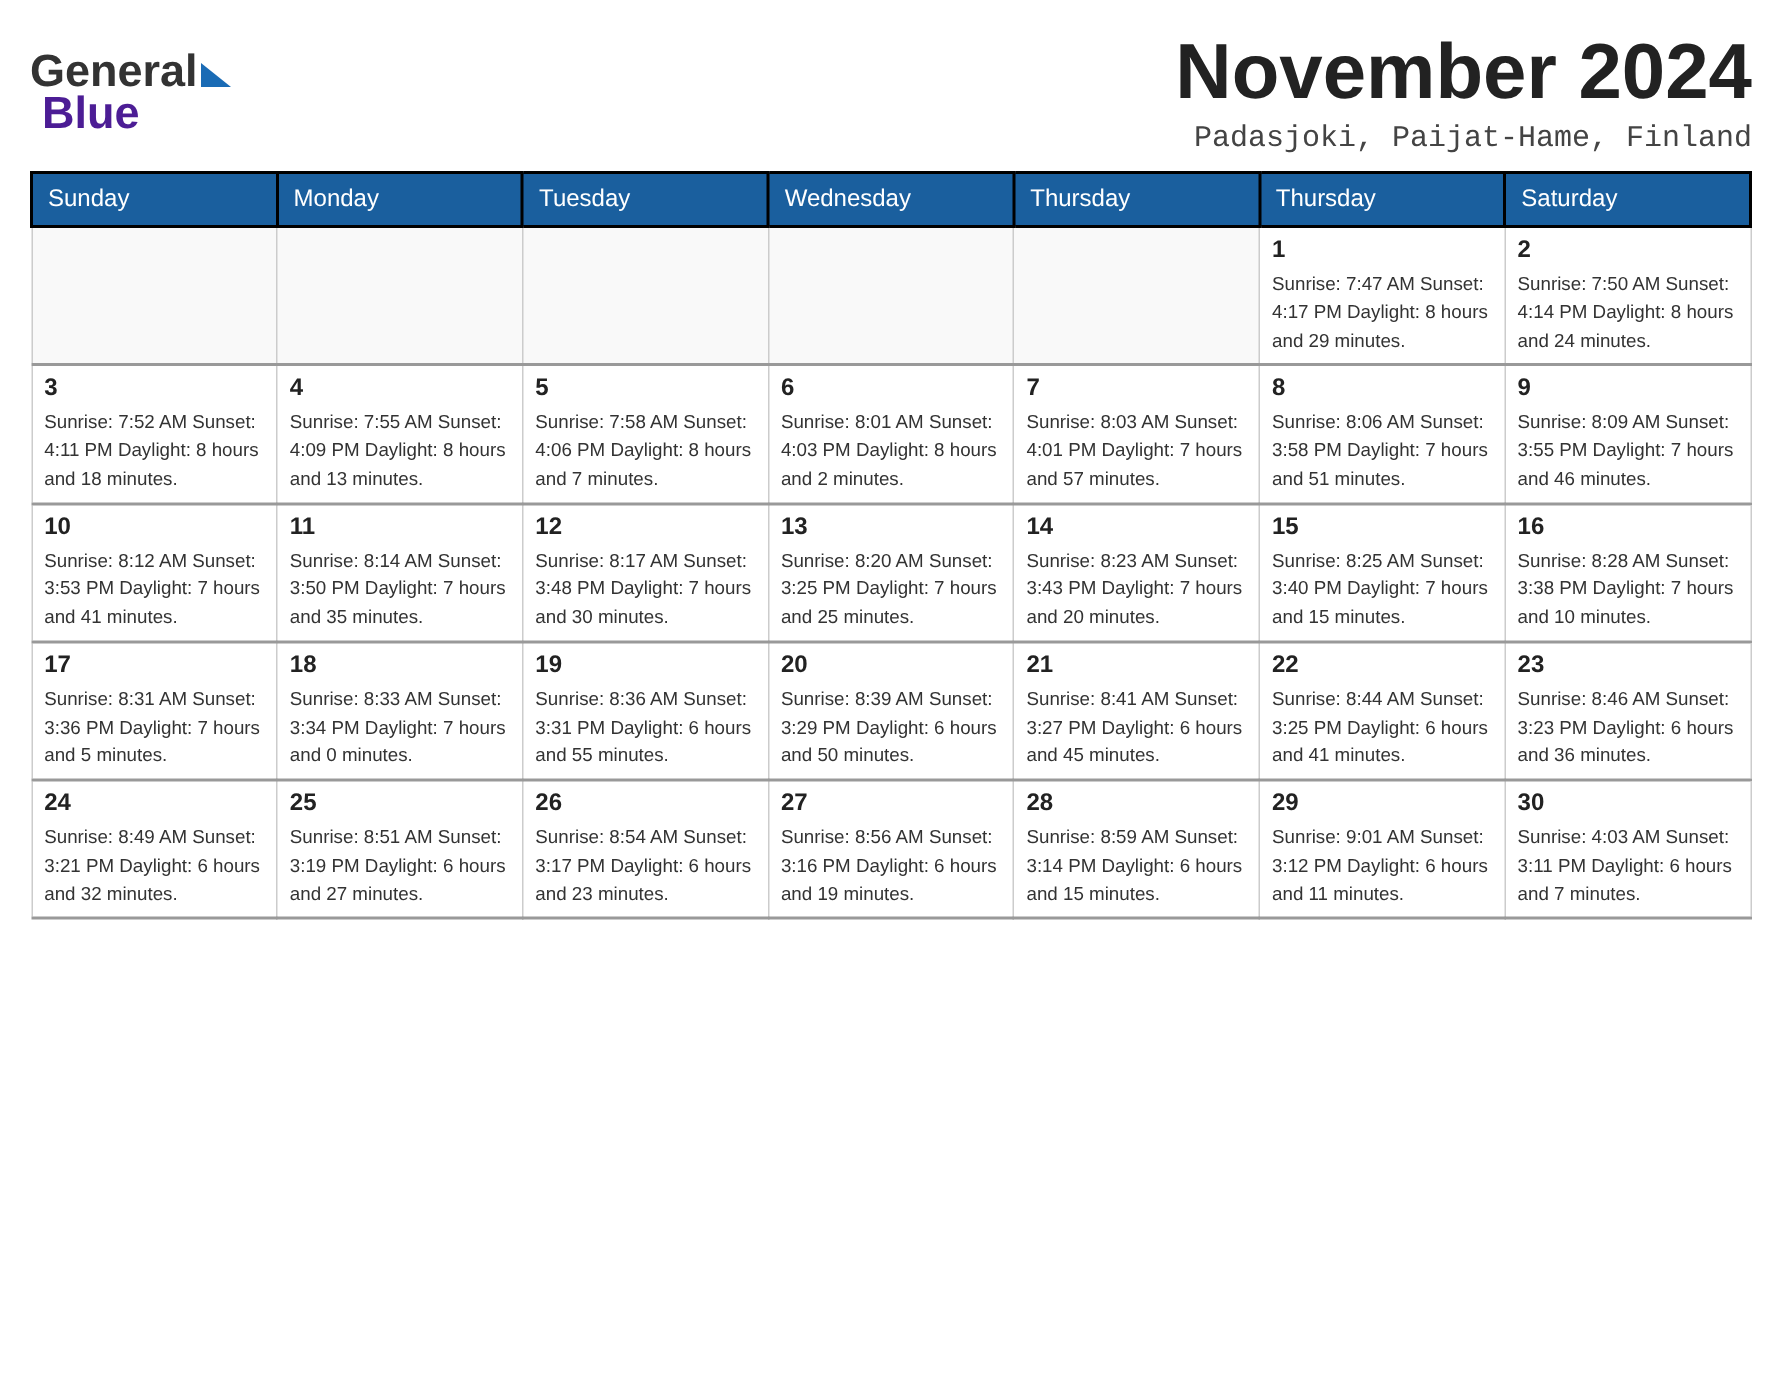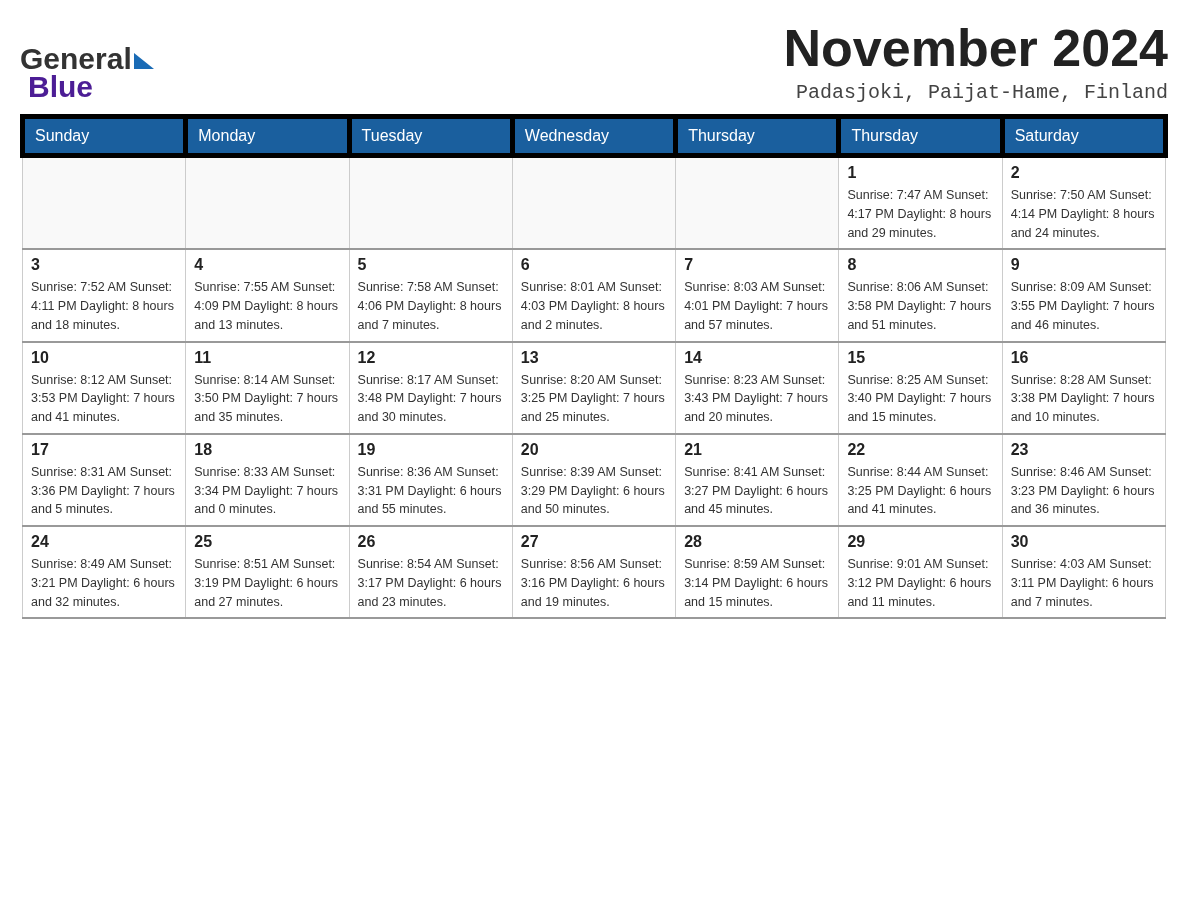--- a/index.html
+++ b/index.html
@@ -6,21 +6,21 @@
     body {
       font-family: Arial, sans-serif;
       background: #fff;
       padding: 20px;
       width: 1188px;
       min-height: 918px;
     }
     .header {
       display: flex;
       justify-content: space-between;
-      align-items: flex-end;
+      align-items: center;
       margin-bottom: 10px;
     }
     .title-block {
       text-align: right;
     }
     .month-title {
       font-size: 52px;
       font-weight: bold;
       color: #222;
       line-height: 1.1;
@@ -36,21 +36,21 @@
       border-collapse: collapse;
       margin-top: 10px;
     }
     .calendar th {
       background: #1a5f9e;
       color: #fff;
       font-size: 16px;
       font-weight: normal;
       padding: 8px 10px;
       text-align: left;
-      border: 5px solid #000000;
+      border: 2px solid #000000;
     }
     .calendar td {
       vertical-align: top;
       border: 1px solid #ccc;
       padding: 6px 8px;
       width: 14.28%;
       min-height: 110px;
       font-size: 13px;
       color: #333;
     }

